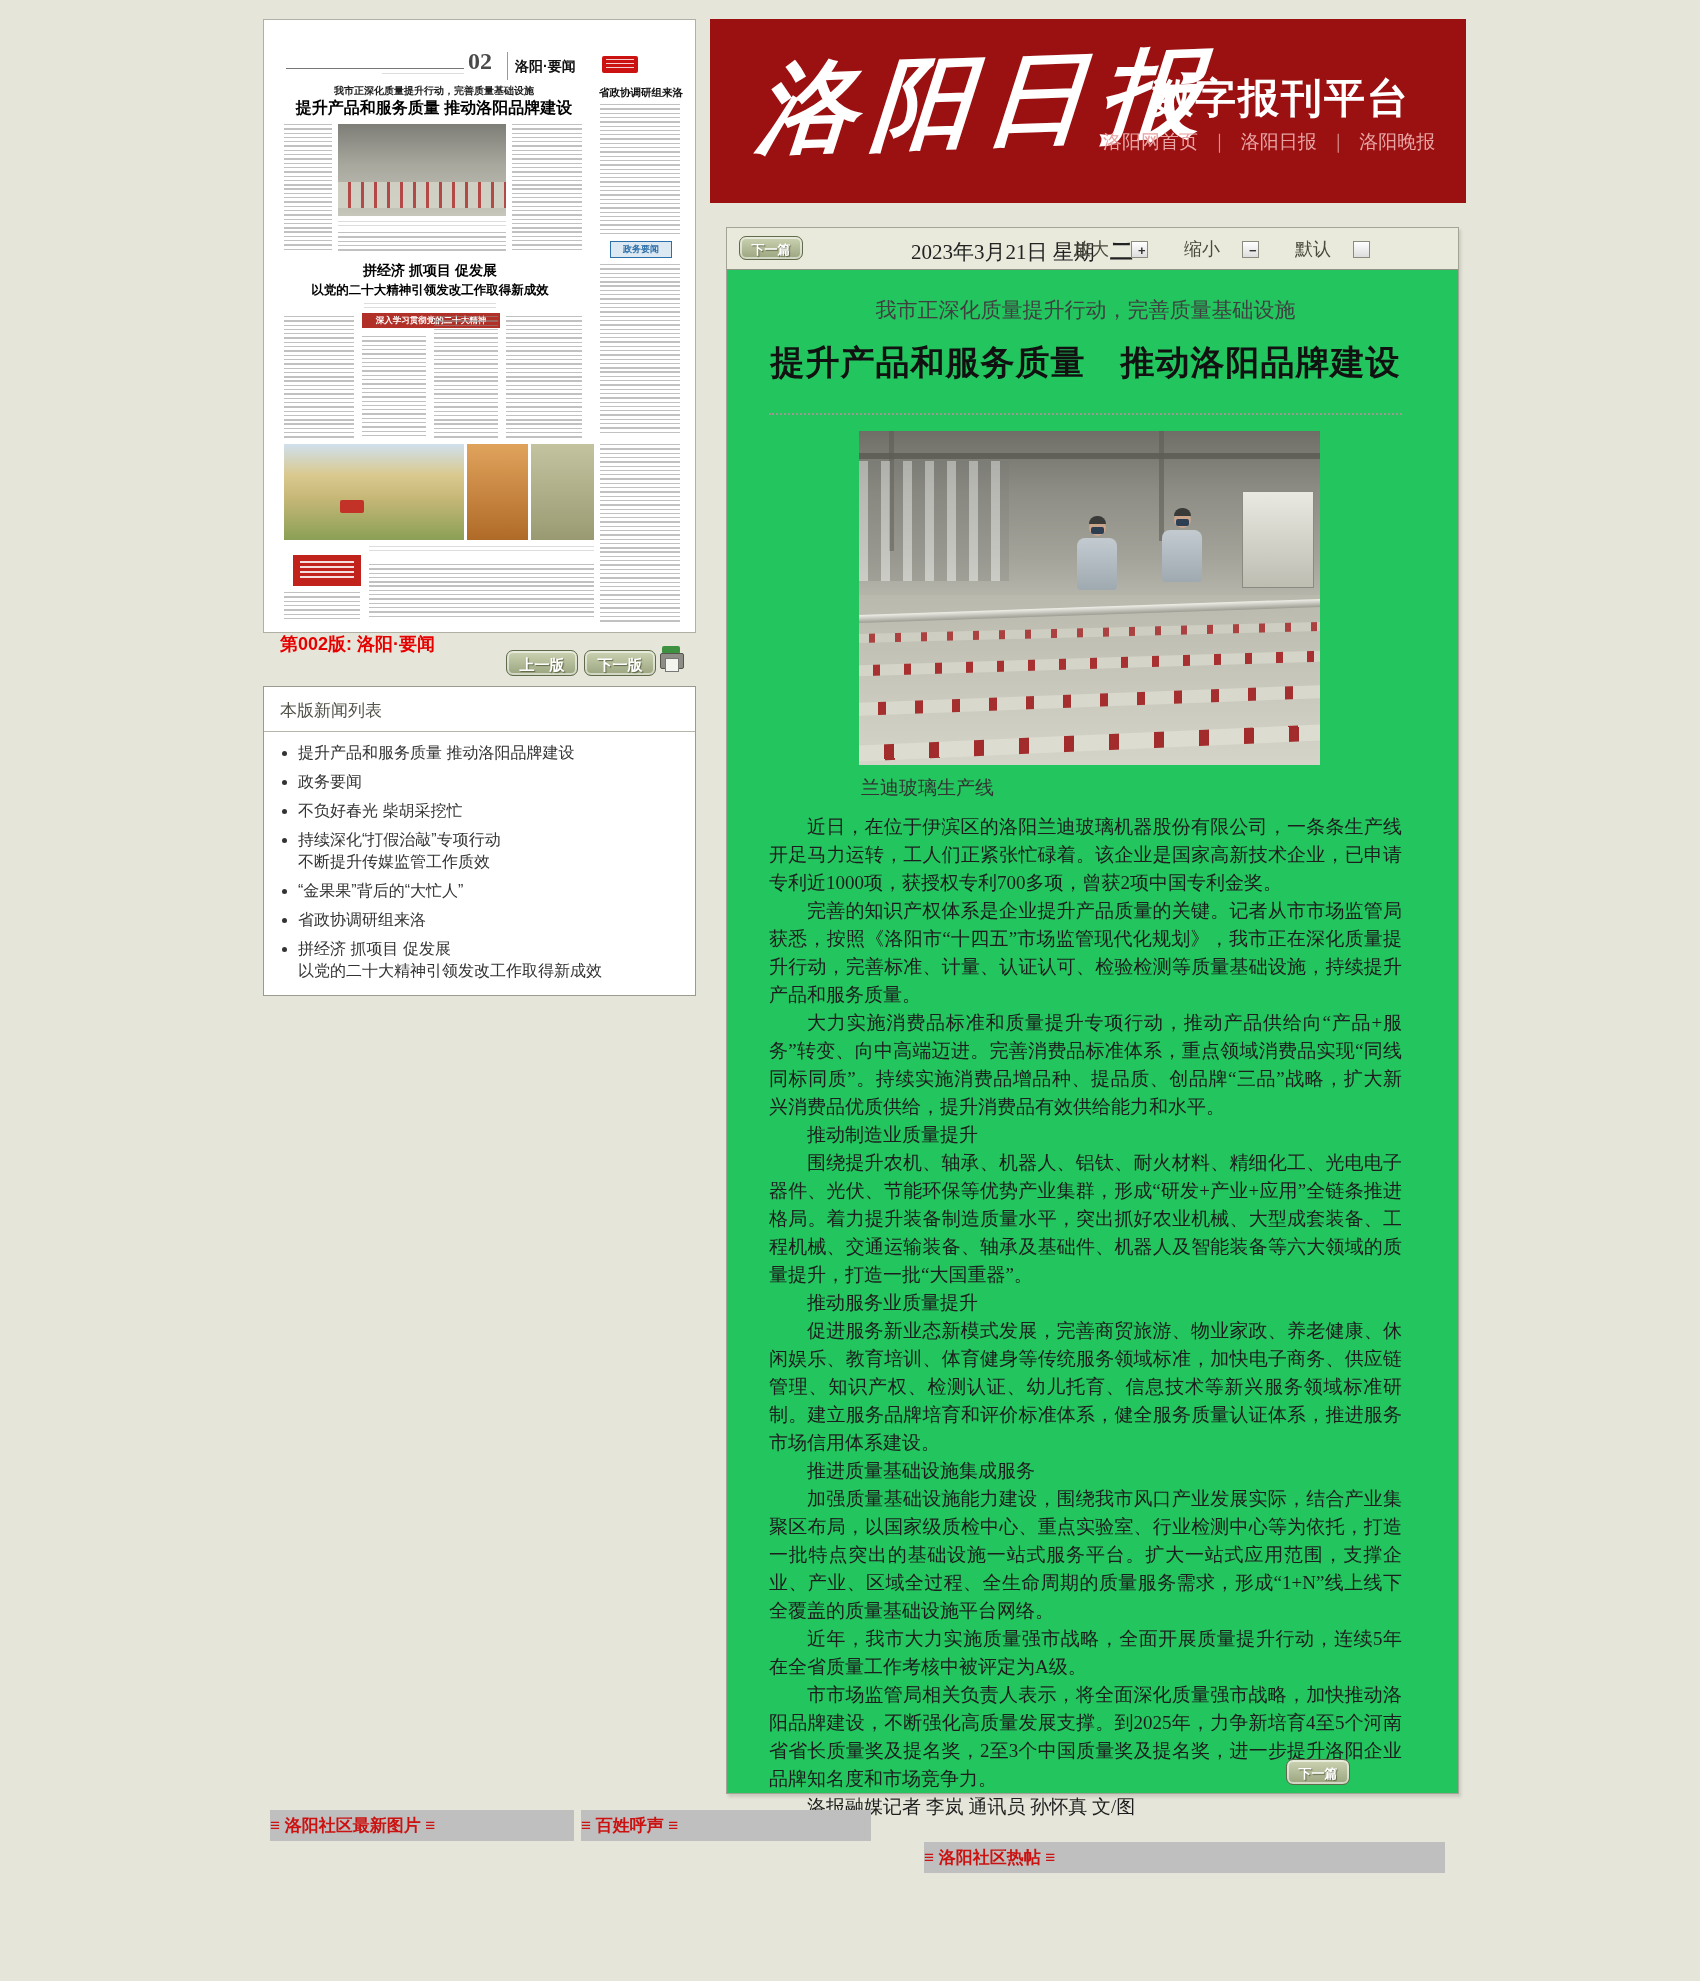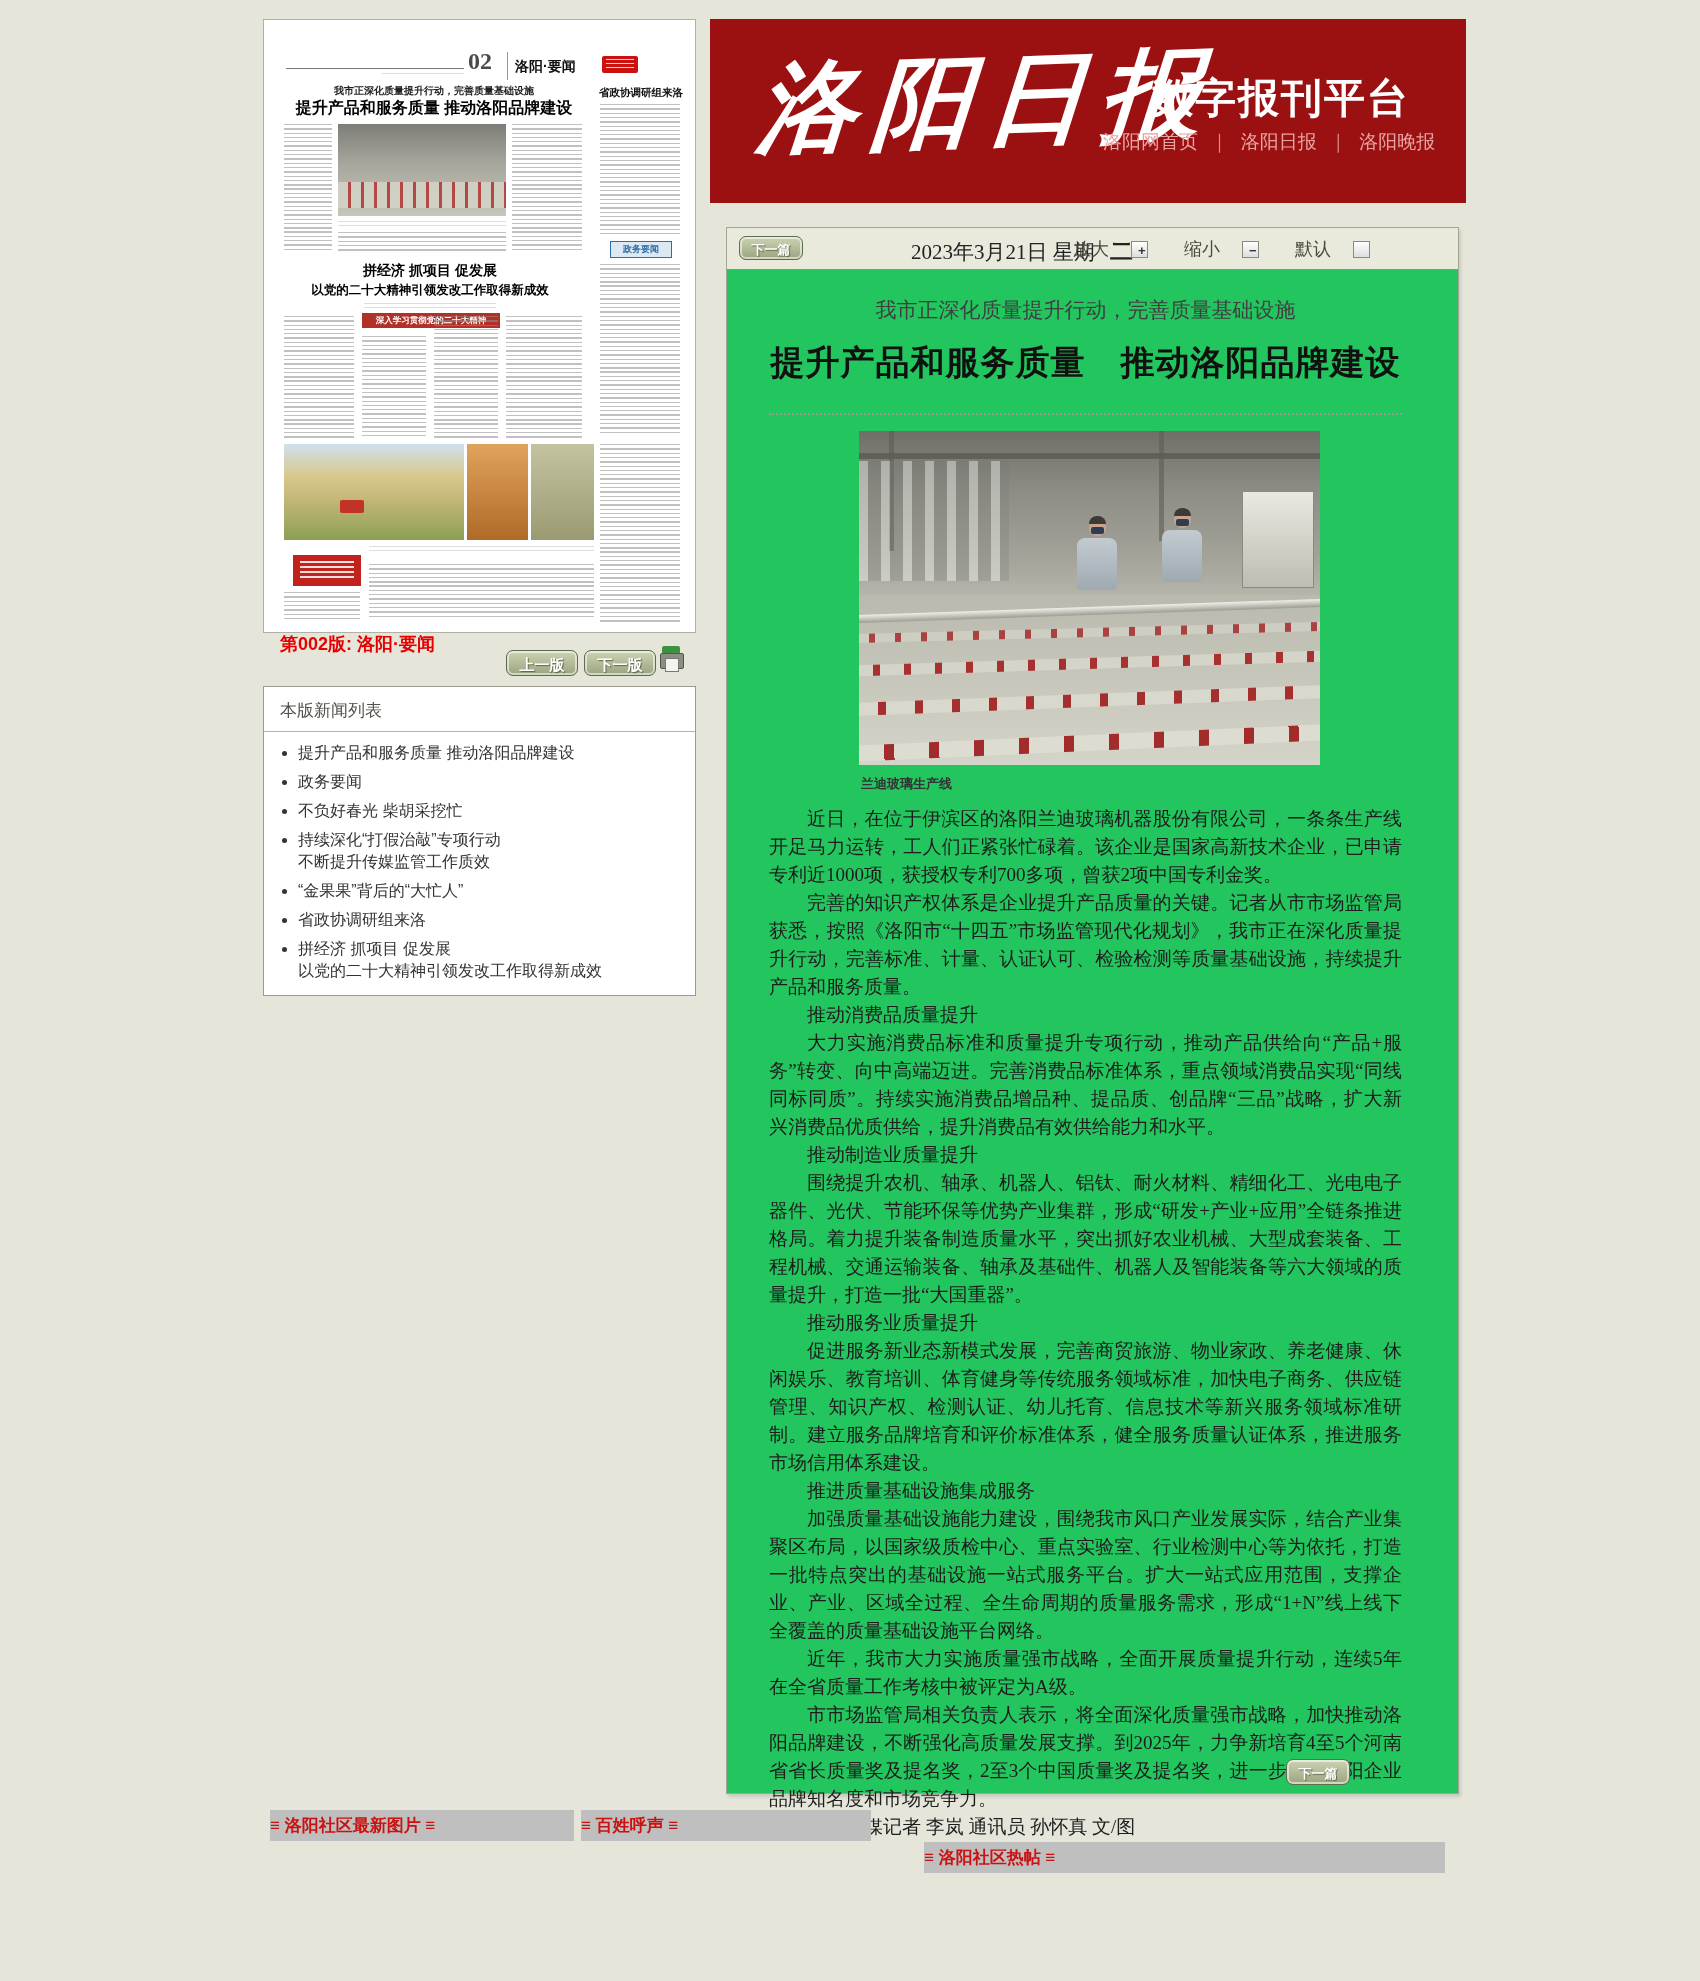--- a/index.html
+++ b/index.html
@@ -100,21 +100,21 @@
   .w1{left:215px;top:88px;}
   .w2{left:300px;top:80px;}
   .ph-table{position:absolute;left:0;right:0;bottom:0;height:170px;background:linear-gradient(180deg,#b9b9ae,#d4d4c8);}
   .rail{position:absolute;left:-10px;right:-10px;}
   .rail1{bottom:128px;height:9px;background:repeating-linear-gradient(90deg,#cfcfc3 0 20px,#a83434 20px 26px);transform:rotate(-1.5deg);opacity:.9;}
   .rail2{bottom:96px;height:11px;background:repeating-linear-gradient(90deg,#d4d4c8 0 24px,#a83030 24px 31px);transform:rotate(-1.8deg);}
   .rail3{bottom:58px;height:13px;background:repeating-linear-gradient(90deg,#d8d8cc 0 29px,#a52e2e 29px 37px);transform:rotate(-2.2deg);}
   .rail4{bottom:14px;height:16px;background:repeating-linear-gradient(90deg,#dcdcd0 0 35px,#a22c2c 35px 45px);transform:rotate(-2.6deg);}
   .ph-sbeam{position:absolute;left:-10px;right:-10px;bottom:150px;height:8px;background:linear-gradient(180deg,#efefe9,#9d9d93);transform:rotate(-2deg);}
 
-  .caption{margin:10px 0 0 92px;font-family:"Liberation Serif",serif;font-size:13px;color:#333;font-weight:bold;}
+  .caption{margin:10px 0 0 92px;font-family:"Liberation Serif",serif;font-size:19px;color:#333;}
   .paras{margin-top:12px;font-family:"Liberation Serif",serif;font-size:19px;line-height:28px;color:#1d1d1d;text-align:justify;}
   .paras p{margin:0;text-indent:2em;}
   .btn-next-bottom{position:absolute;right:108px;top:1531px;width:64px;height:26px;font-size:13px;line-height:26px;}
 
   
   .fbar{top:1810px;height:31px;background:#bfbfbf;color:#cc1111;font-size:17px;font-weight:bold;text-align:left;line-height:31px;cursor:pointer;}
   .fbar1{left:270px;width:304px;}
   .fbar2{left:581px;width:290px;}
   .fbar3{left:924px;width:521px;margin-top:32px;}
 </style>
@@ -254,21 +254,20 @@
       <div class="rail rail1"></div>
       <div class="rail rail2"></div>
       <div class="rail rail3"></div>
       <div class="rail rail4"></div>
     </div>
     <div class="caption">兰迪玻璃生产线</div>
 
     <div class="paras">
       <p>近日，在位于伊滨区的洛阳兰迪玻璃机器股份有限公司，一条条生产线开足马力运转，工人们正紧张忙碌着。该企业是国家高新技术企业，已申请专利近1000项，获授权专利700多项，曾获2项中国专利金奖。</p>
       <p>完善的知识产权体系是企业提升产品质量的关键。记者从市市场监管局获悉，按照《洛阳市“十四五”市场监管现代化规划》，我市正在深化质量提升行动，完善标准、计量、认证认可、检验检测等质量基础设施，持续提升产品和服务质量。</p>
-      <p>推动消费品质量提升</p>
       <p>大力实施消费品标准和质量提升专项行动，推动产品供给向“产品+服务”转变、向中高端迈进。完善消费品标准体系，重点领域消费品实现“同线同标同质”。持续实施消费品增品种、提品质、创品牌“三品”战略，扩大新兴消费品优质供给，提升消费品有效供给能力和水平。</p>
       <p>推动制造业质量提升</p>
       <p>围绕提升农机、轴承、机器人、铝钛、耐火材料、精细化工、光电电子器件、光伏、节能环保等优势产业集群，形成“研发+产业+应用”全链条推进格局。着力提升装备制造质量水平，突出抓好农业机械、大型成套装备、工程机械、交通运输装备、轴承及基础件、机器人及智能装备等六大领域的质量提升，打造一批“大国重器”。</p>
       <p>推动服务业质量提升</p>
       <p>促进服务新业态新模式发展，完善商贸旅游、物业家政、养老健康、休闲娱乐、教育培训、体育健身等传统服务领域标准，加快电子商务、供应链管理、知识产权、检测认证、幼儿托育、信息技术等新兴服务领域标准研制。建立服务品牌培育和评价标准体系，健全服务质量认证体系，推进服务市场信用体系建设。</p>
       <p>推进质量基础设施集成服务</p>
       <p>加强质量基础设施能力建设，围绕我市风口产业发展实际，结合产业集聚区布局，以国家级质检中心、重点实验室、行业检测中心等为依托，打造一批特点突出的基础设施一站式服务平台。扩大一站式应用范围，支撑企业、产业、区域全过程、全生命周期的质量服务需求，形成“1+N”线上线下全覆盖的质量基础设施平台网络。</p>
       <p>近年，我市大力实施质量强市战略，全面开展质量提升行动，连续5年在全省质量工作考核中被评定为A级。</p>
       <p>市市场监管局相关负责人表示，将全面深化质量强市战略，加快推动洛阳品牌建设，不断强化高质量发展支撑。到2025年，力争新培育4至5个河南省省长质量奖及提名奖，2至3个中国质量奖及提名奖，进一步提升洛阳企业品牌知名度和市场竞争力。</p>
       <p>洛报融媒记者 李岚 通讯员 孙怀真 文/图</p>

